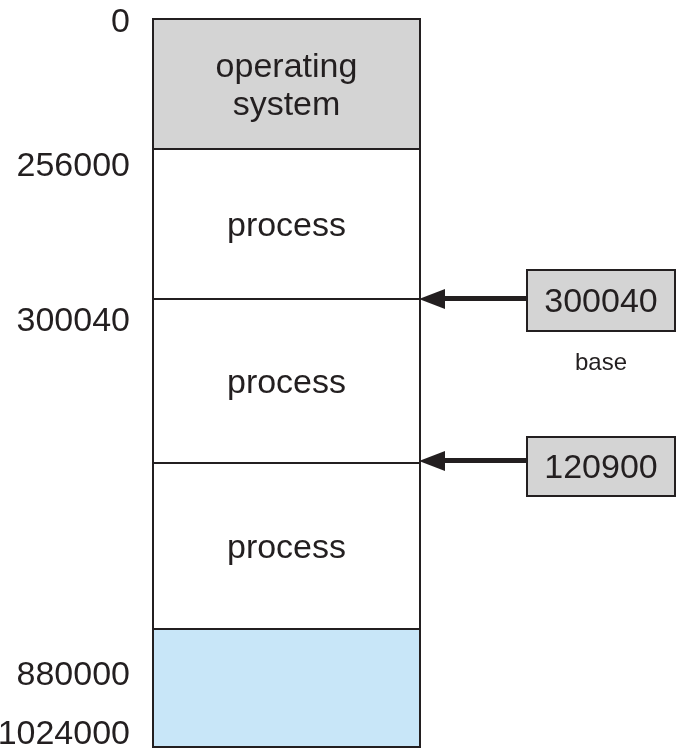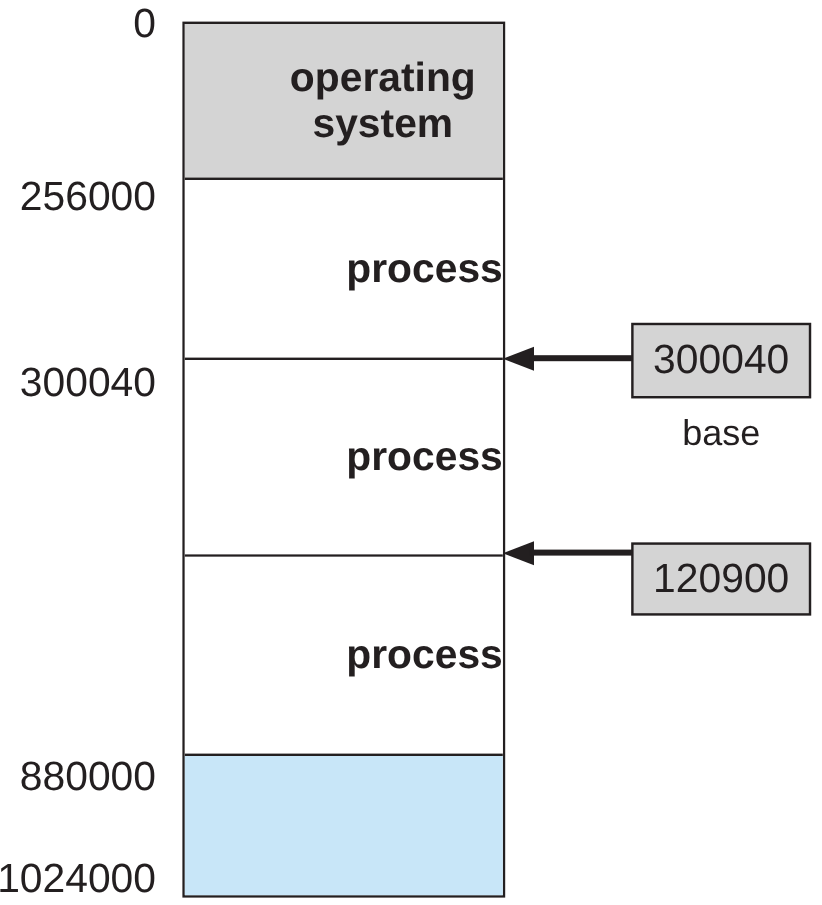--- a/index.html
+++ b/index.html
@@ -31,24 +31,23 @@
     border: 2px solid #231f20;
     box-sizing: border-box;
     display: flex;
     flex-direction: column;
     background: #ffffff;
   }
   .segment {
     box-sizing: border-box;
     display: flex;
     align-items: center;
-    justify-content: flex-end;
+    justify-content: center;
     font-size: 34px;
     line-height: 1.12;
-    font-weight: bold;
   }
   .seg-os   { height: 130px; border-bottom: 2px solid #231f20; background: #d4d4d4; }
   .seg-p1   { height: 150px; border-bottom: 2px solid #231f20; background: #ffffff; }
   .seg-p2   { height: 164px; border-bottom: 2px solid #231f20; background: #ffffff; }
   .seg-p3   { height: 166px; border-bottom: 2px solid #231f20; background: #ffffff; }
   .seg-hole { flex: 1; background: #c8e6f8; }
   .os-label {
     width: 200px;
     text-align: center;
   }
@@ -59,44 +58,44 @@
     right: 555px; 
     font-size: 34px;
     line-height: 34px;
     white-space: nowrap;
     text-align: right;
   }
   .addr-0       { top: 3px; }
   .addr-256000  { top: 147px; margin-left: 12px; }
   .addr-300040  { top: 302px; }
   .addr-420940  { top: 462px; }
-  .addr-880000  { top: 630px; }
+  .addr-880000  { top: 656px; }
   .addr-1024000 { top: 715px; }
 
   
   .reg-box {
     position: absolute;
     left: 526px;
     width: 150px;
     background: #d4d4d4;
     border: 2px solid #231f20;
     box-sizing: border-box;
     display: flex;
     align-items: center;
     justify-content: center;
     font-size: 34px;
   }
   .reg-base  { top: 269px; height: 63px; }
-  .reg-limit { top: 452px; height: 61px; }
+  .reg-limit { top: 436px; height: 61px; }
   .reg-caption {
     position: absolute;
     left: 526px;
     width: 150px;
     text-align: center;
-    font-size: 30px;
+    font-size: 24px;
     line-height: 34px;
   }
   .cap-base  { top: 345px; }
   .cap-limit { top: 498px; }
 
   
   .arrow {
     position: absolute;
     left: 419px;
     width: 108px;

